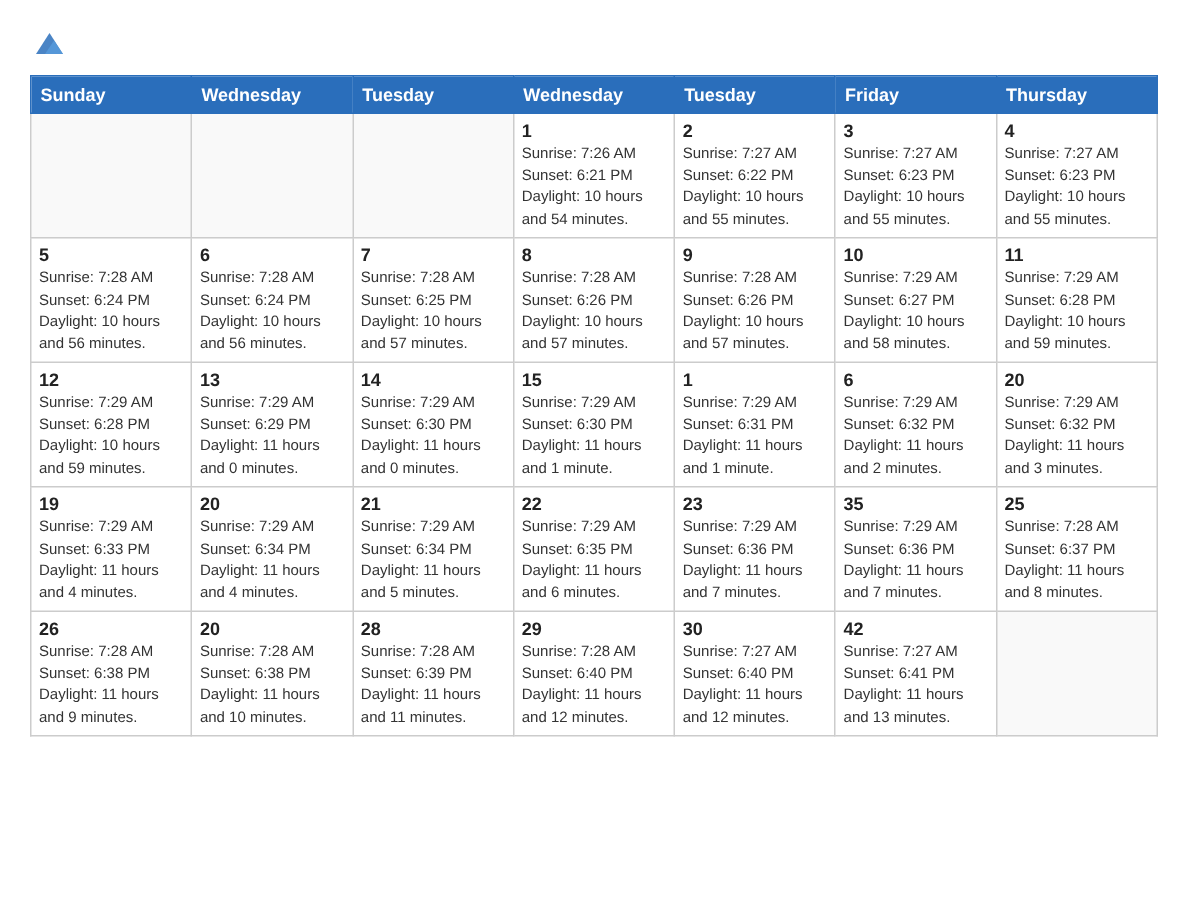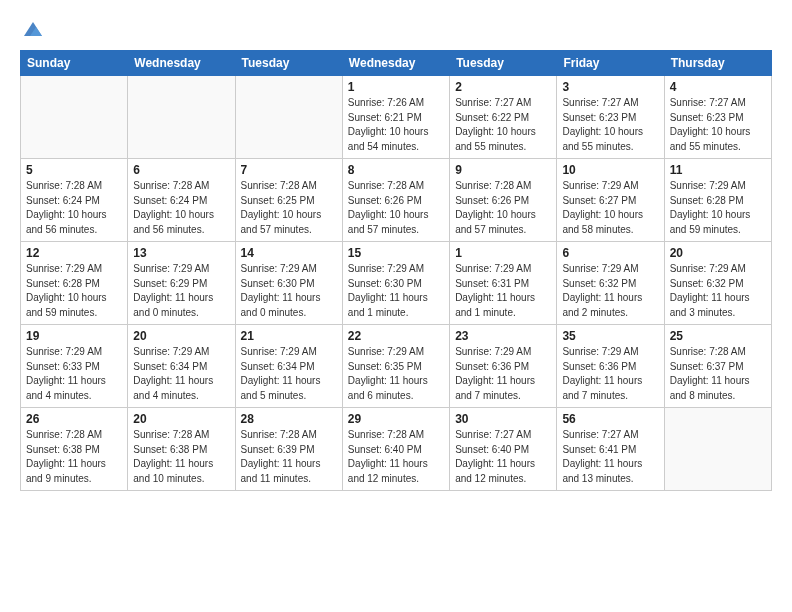--- a/index.html
+++ b/index.html
@@ -248,20 +248,20 @@
           </td>
           <td>
             <span class="day-num">29</span>
             <div class="day-info">Sunrise: 7:28 AM<br>Sunset: 6:40 PM<br>Daylight: 11 hours<br>and 12 minutes.</div>
           </td>
           <td>
             <span class="day-num">30</span>
             <div class="day-info">Sunrise: 7:27 AM<br>Sunset: 6:40 PM<br>Daylight: 11 hours<br>and 12 minutes.</div>
           </td>
           <td>
-            <span class="day-num">56</span>
+            <span class="day-num">42</span>
             <div class="day-info">Sunrise: 7:27 AM<br>Sunset: 6:41 PM<br>Daylight: 11 hours<br>and 13 minutes.</div>
           </td>
           <td class="empty"></td>
         </tr>
       </tbody>
   </table>
 </div>
 
 </body></html>

